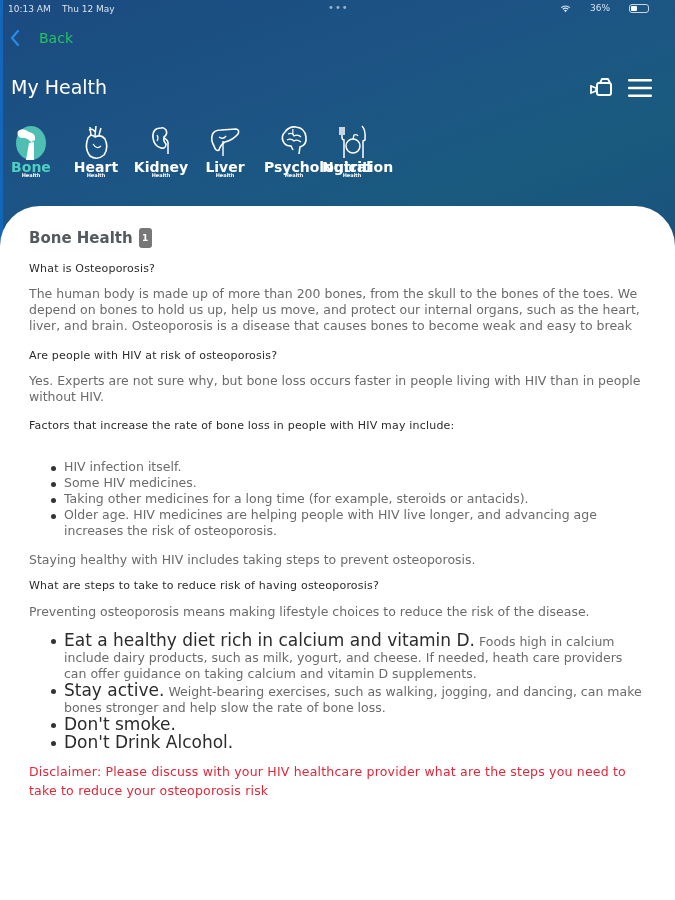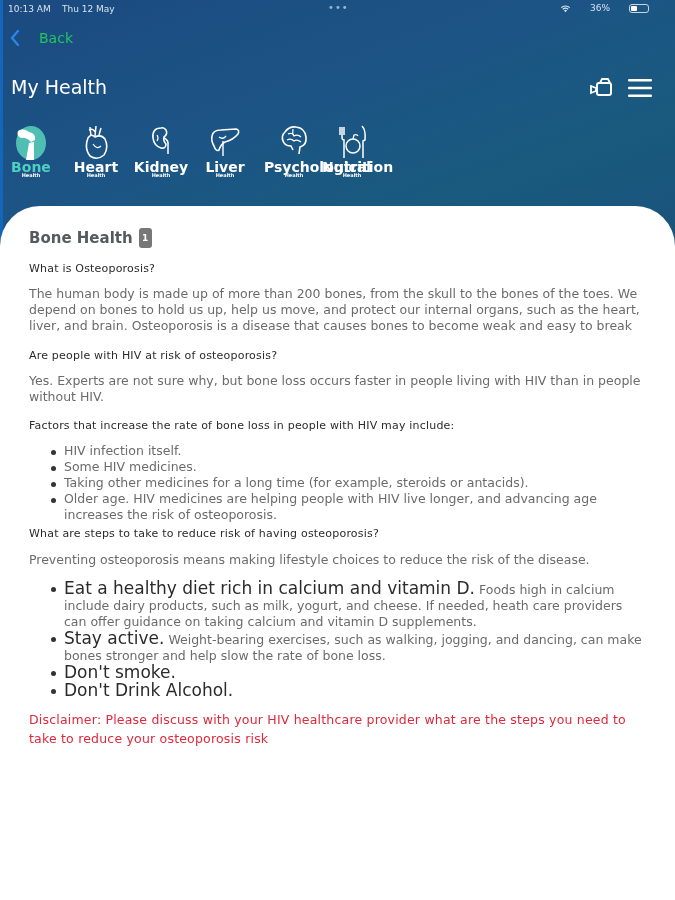--- a/index.html
+++ b/index.html
@@ -60,27 +60,27 @@
     background: #777; color: #fff; font-size: 9px; font-weight: bold; width: 13px; height: 20px;
     border-radius: 3px; display: inline-flex; align-items: center; justify-content: center; margin-left: 2px;
   }
   h3 { font-size: 11px; font-weight: normal; color: #2b2b2b; letter-spacing: 0.2px; }
   p, li { font-size: 12.5px; color: #6b6b6b; line-height: 16px; }
   .q1 { margin-top: 14px; }
   .p1 { margin-top: 11px; }
   .q2 { margin-top: 15px; }
   .p2 { margin-top: 11px; }
   .q3 { margin-top: 14px; }
-  ul { list-style: none; margin-top: 11px; padding-left: 35px; }
+  ul { list-style: none; margin-top: 27px; padding-left: 35px; }
   li { position: relative; }
   li::before {
     content: ""; position: absolute; left: -13px; top: 7px; width: 5px; height: 5px; border-radius: 50%; background: #333;
   }
   .p3 { margin-top: 13px; }
-  .q4 { margin-top: 4px; }
+  .q4 { margin-top: 11px; }
   .p4 { margin-top: 12px; }
   ul.steps { margin-top: 12px; }
   ul.steps li b { font-weight: normal; color: #2b2b2b; font-size: 17px; }
   .disclaimer { margin-top: 11px; color: #e0283a; font-size: 12.5px; line-height: 18.5px; letter-spacing: 0.2px; }
 </style>
 </head>
 <body>
 
 <div class="header"></div>
 
@@ -189,20 +189,21 @@
     <p class="p2">Yes. Experts are not sure why, but bone loss occurs faster in people living with HIV than in people without HIV.</p>
 
     <h3 class="q3">Factors that increase the rate of bone loss in people with HIV may include:</h3>
     <ul>
       <li>HIV infection itself.</li>
       <li>Some HIV medicines.</li>
       <li>Taking other medicines for a long time (for example, steroids or antacids).</li>
       <li>Older age. HIV medicines are helping people with HIV live longer, and advancing age increases the risk of osteoporosis.</li>
     </ul>
 
+    <p class="p3">Staying healthy with HIV includes taking steps to prevent osteoporosis.</p>
 
     <h3 class="q4">What are steps to take to reduce risk of having osteoporosis?</h3>
     <p class="p4">Preventing osteoporosis means making lifestyle choices to reduce the risk of the disease.</p>
 
     <ul class="steps">
       <li><b>Eat a healthy diet rich in calcium and vitamin D.</b><span> Foods high in calcium include dairy products, such as milk, yogurt, and cheese. If needed, heath care providers can offer guidance on taking calcium and vitamin D supplements.</span></li>
       <li><b>Stay active.</b><span> Weight-bearing exercises, such as walking, jogging, and dancing, can make bones stronger and help slow the rate of bone loss.</span></li>
       <li><b>Don't smoke.</b><span></span></li>
       <li><b>Don't Drink Alcohol.</b><span></span></li>
     </ul>

